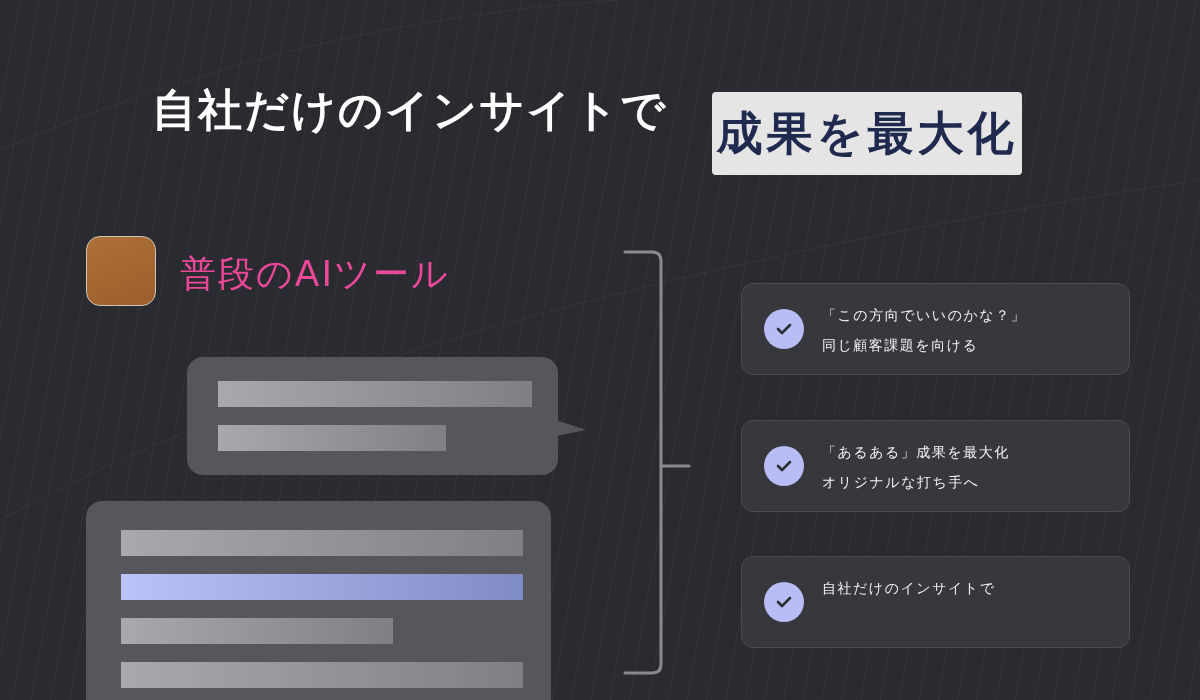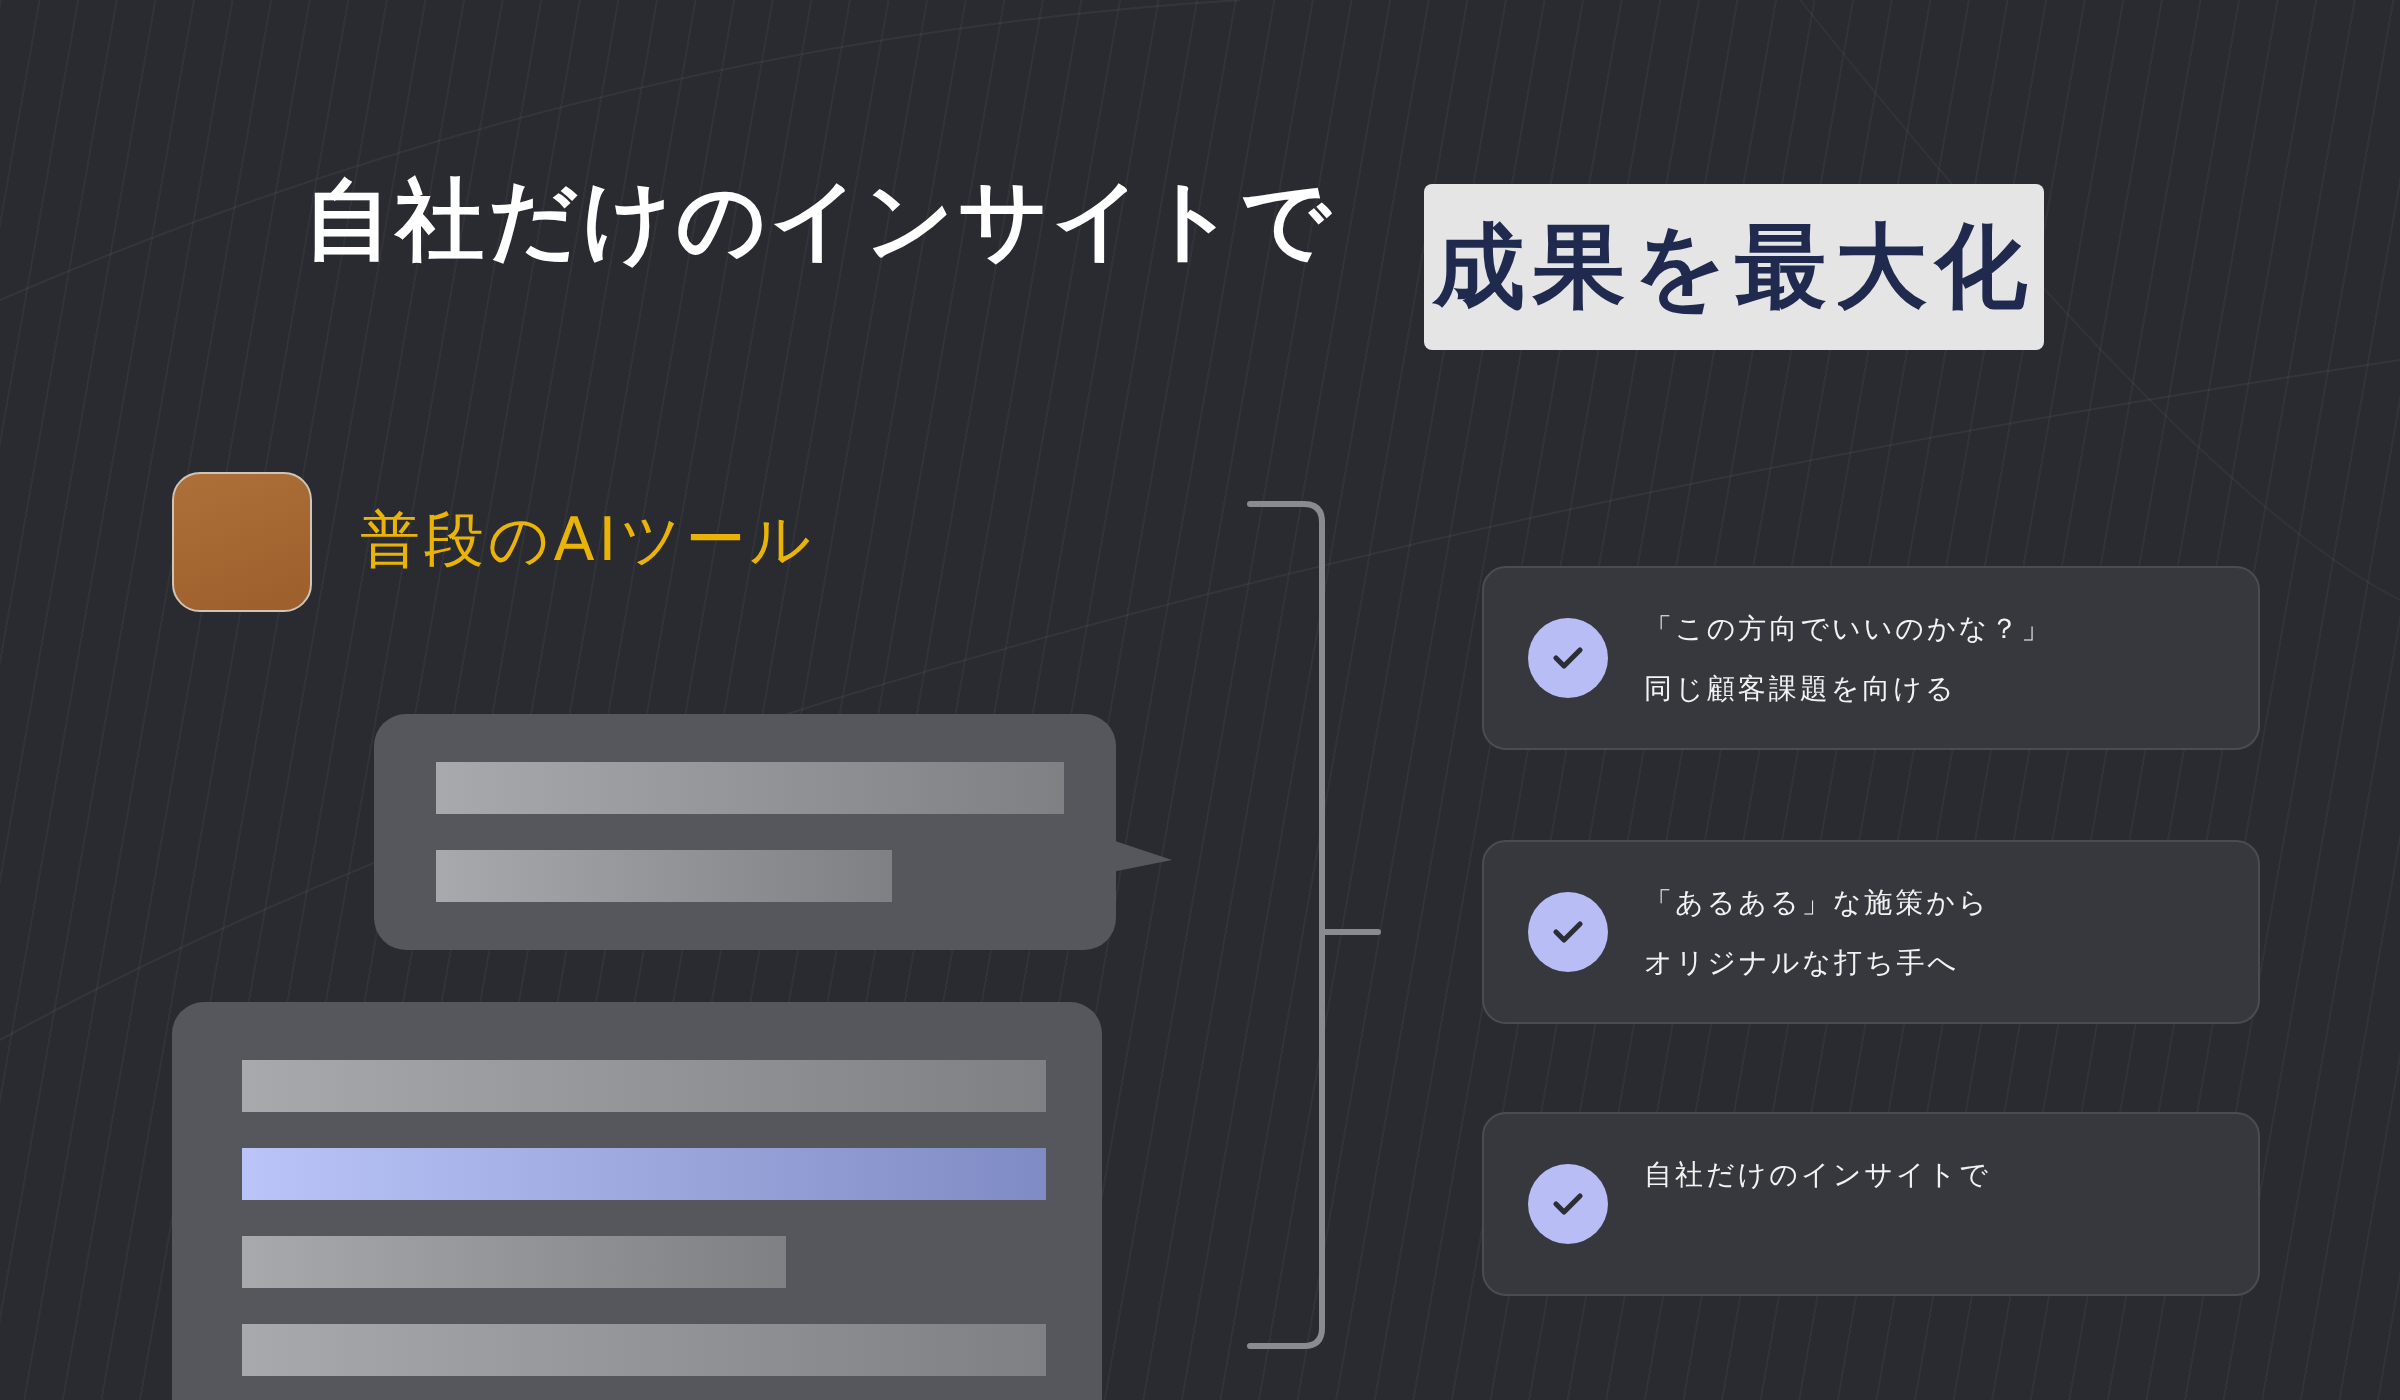--- a/index.html
+++ b/index.html
@@ -22,21 +22,21 @@
     background:#e5e5e5; border-radius:4px;
     display:flex; align-items:center; justify-content:center;margin-top:25px;
   }
   .highlight-text { font-size:46px; font-weight:bold; color:#1f2a4e; letter-spacing:4px; white-space:nowrap; }
 
   .tool-icon {
     position:absolute; left:86px; top:236px; width:70px; height:70px;
     border-radius:14px; background:linear-gradient(160deg,#ad7038,#9c5f2d);
     border:1.5px solid #cfc4b8; box-sizing:border-box;
   }
-  .tool-label { position:absolute; left:180px; top:250px; font-size:30px; color:#eab308; letter-spacing:2px; white-space:nowrap; }
+  .tool-label { position:absolute; left:180px; top:250px; font-size:36px; color:#ec4899; letter-spacing:2px; white-space:nowrap; }
 
   .bubble {
     position:absolute; left:187px; top:357px; width:371px; height:118px;
     background:#56575c; border-radius:16px;
   }
   .bubble-tail {
     position:absolute; left:556px; top:420px; width:0; height:0;
     border-top:10px solid transparent; border-bottom:6px solid transparent;
     border-left:30px solid #56575c;
   }
@@ -111,21 +111,21 @@
   </div>
 </div>
 
 <div class="card" style="top:420px;">
   <div class="check">
     <svg width="16" height="12" viewBox="0 0 16 12">
         <path d="M2 6 L6 10 L14 2" stroke="#2d2e35" stroke-width="2.6" fill="none" stroke-linecap="round" stroke-linejoin="round"></path>
       </svg>
   </div>
   <div class="card-text">
-    <div>「あるある」な施策から</div>
+    <div>「あるある」成果を最大化</div>
     <div>オリジナルな打ち手へ</div>
   </div>
 </div>
 
 <div class="card" style="top:556px;">
   <div class="check">
     <svg width="16" height="12" viewBox="0 0 16 12">
         <path d="M2 6 L6 10 L14 2" stroke="#2d2e35" stroke-width="2.6" fill="none" stroke-linecap="round" stroke-linejoin="round"></path>
       </svg>
   </div>

